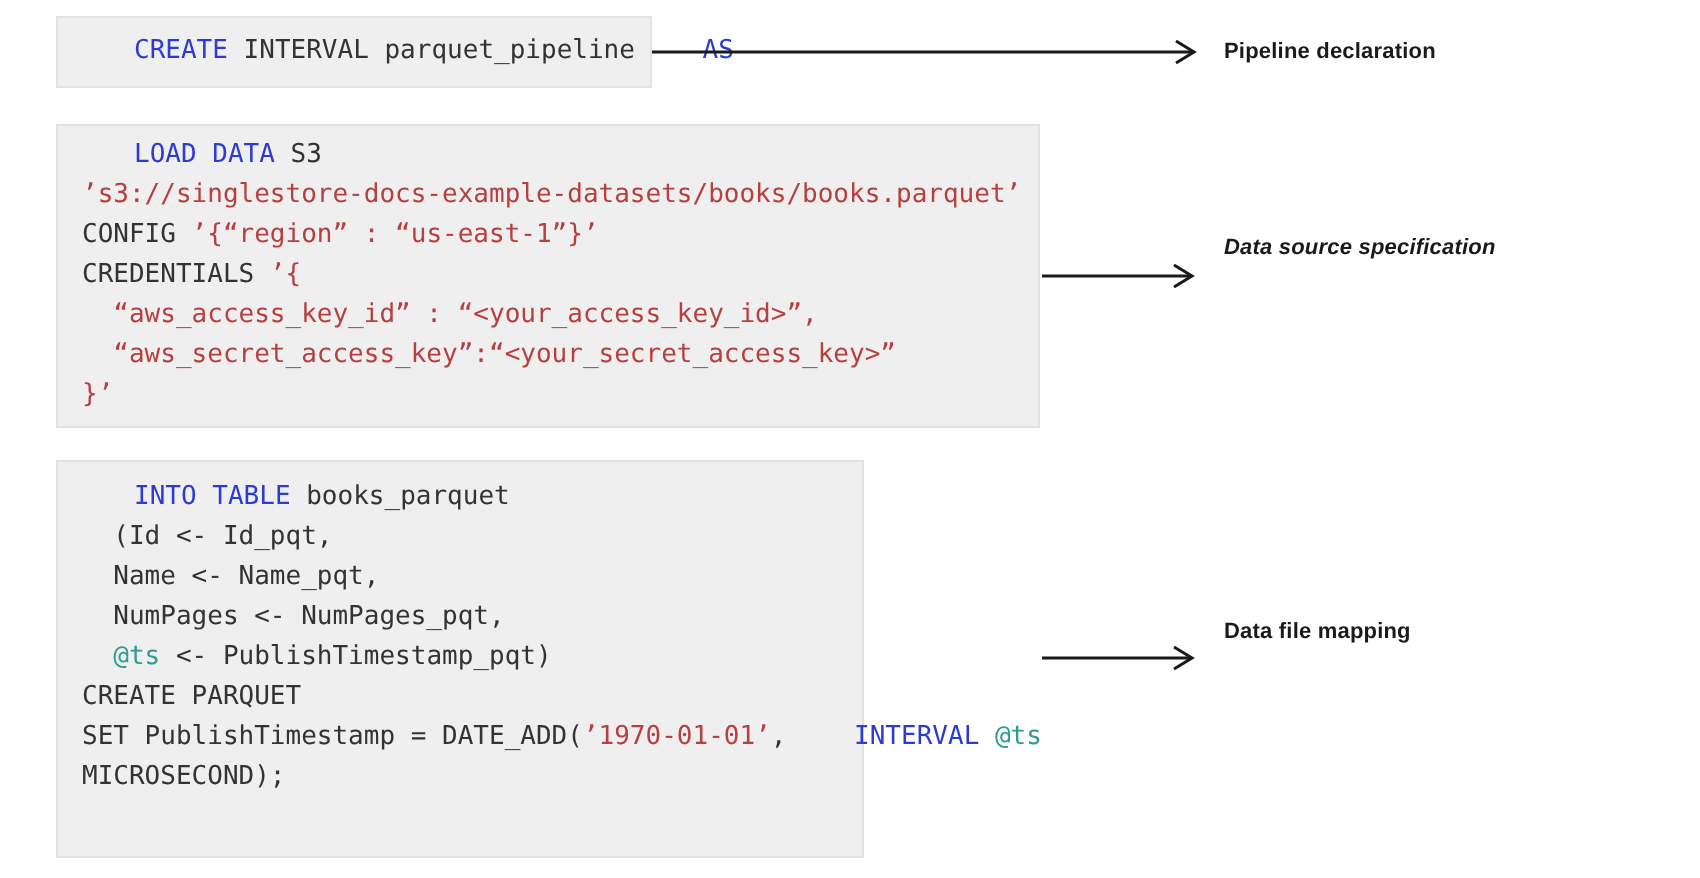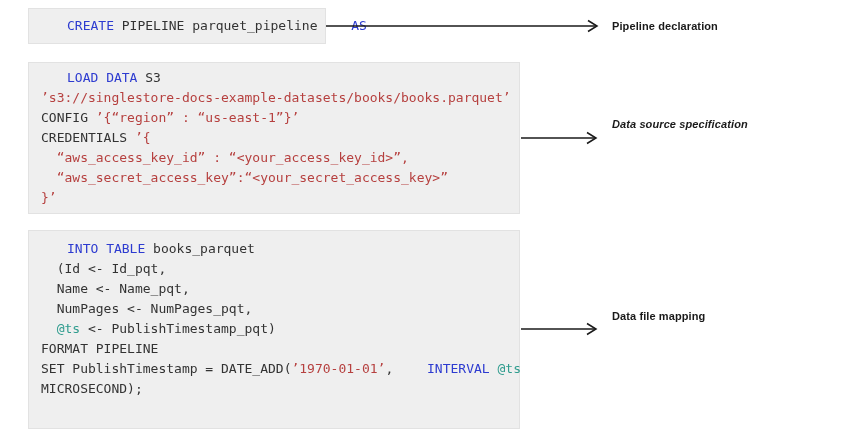--- a/index.html
+++ b/index.html
@@ -21,21 +21,21 @@
     background: var(--c-block_bg, #efefef);
     border: 1px solid var(--c-block_border, #e2e2e2);
     font-family: "DejaVu Sans Mono", "Liberation Mono", monospace;
     font-size: 13px;
     line-height: 20px;
     color: var(--c-code, #333);
     padding: 7px 12px;
   }
   .block-1 { left: 28px; top: 8px;   width: 298px; height: 36px;  }
   .block-2 { left: 28px; top: 62px;  width: 492px; height: 152px; padding-top: 5px; padding-bottom: 22px; }
-  .block-3 { left: 28px; top: 230px; width: 492px; height: 199px; padding-top: 8px; padding-bottom: 8px; }
+  .block-3 { left: 28px; top: 230px; width: 404px; height: 199px; padding-top: 8px; padding-bottom: 8px; }
   .code-line { white-space: pre; }
   .tok-keyword  { color: var(--c-keyword, #2d3bd0); margin-left: 26px; }
   .tok-string   { color: var(--c-string, #b6403f); }
   .tok-variable { color: var(--c-variable, #2f9c8e); }
   .tok-code     { color: var(--c-code, #333333); }
   .arrow {
     position: absolute;
     display: block;
   }
   .arrow line, .arrow polyline {
@@ -59,40 +59,40 @@
   .label-1 { top: 26px;  }
   .label-2 { top: 124px; font-style: italic; }
   .label-3 { top: 316px; }
 </style>
 </head>
 <body>
 
 <div class="canvas">
 
   <section class="code-block block-1">
-      <div class="code-line"><span class="tok tok-keyword">CREATE</span><span class="tok tok-code"> PIPELINE parquet_pipeline </span><span class="tok tok-keyword">AS</span></div>
+      <div class="code-line"><span class="tok tok-keyword">CREATE</span><span class="tok tok-code"> INTERVAL parquet_pipeline </span><span class="tok tok-keyword">AS</span></div>
     </section>
 
   <section class="code-block block-2">
       <div class="code-line"><span class="tok tok-keyword">LOAD DATA</span><span class="tok tok-code"> S3</span></div>
       <div class="code-line"><span class="tok tok-string">’s3://singlestore-docs-example-datasets/books/books.parquet’</span></div>
       <div class="code-line"><span class="tok tok-code">CONFIG </span><span class="tok tok-string">’{“region” : “us-east-1”}’</span></div>
       <div class="code-line"><span class="tok tok-code">CREDENTIALS </span><span class="tok tok-string">’{</span></div>
       <div class="code-line"><span class="tok tok-string">  “aws_access_key_id” : “&lt;your_access_key_id&gt;”,</span></div>
       <div class="code-line"><span class="tok tok-string">  “aws_secret_access_key”:“&lt;your_secret_access_key&gt;”</span></div>
       <div class="code-line"><span class="tok tok-string">}’</span></div>
     </section>
 
   <section class="code-block block-3">
       <div class="code-line"><span class="tok tok-keyword">INTO TABLE</span><span class="tok tok-code"> books_parquet</span></div>
       <div class="code-line"><span class="tok tok-code">  (Id &lt;- Id_pqt,</span></div>
       <div class="code-line"><span class="tok tok-code">  Name &lt;- Name_pqt,</span></div>
       <div class="code-line"><span class="tok tok-code">  NumPages &lt;- NumPages_pqt,</span></div>
       <div class="code-line"><span class="tok tok-code">  </span><span class="tok tok-variable">@ts</span><span class="tok tok-code"> &lt;- PublishTimestamp_pqt)</span></div>
-      <div class="code-line"><span class="tok tok-code">FORMAT PIPELINE</span></div>
+      <div class="code-line"><span class="tok tok-code">CREATE PARQUET</span></div>
       <div class="code-line"><span class="tok tok-code">SET PublishTimestamp = DATE_ADD(</span><span class="tok tok-string">’1970-01-01’</span><span class="tok tok-code">, </span><span class="tok tok-keyword">INTERVAL</span><span class="tok tok-code"> </span><span class="tok tok-variable">@ts</span></div>
       <div class="code-line"><span class="tok tok-code">MICROSECOND);</span></div>
     </section>
 
   <svg class="arrow arrow-1" width="278" height="16" viewBox="0 0 278 16">
     <line x1="0" y1="8" x2="270" y2="8"></line>
     <polyline points="262,2.5 271,8 262,13.5"></polyline>
   </svg>
 
   <svg class="arrow arrow-2" width="82" height="16" viewBox="0 0 82 16">

